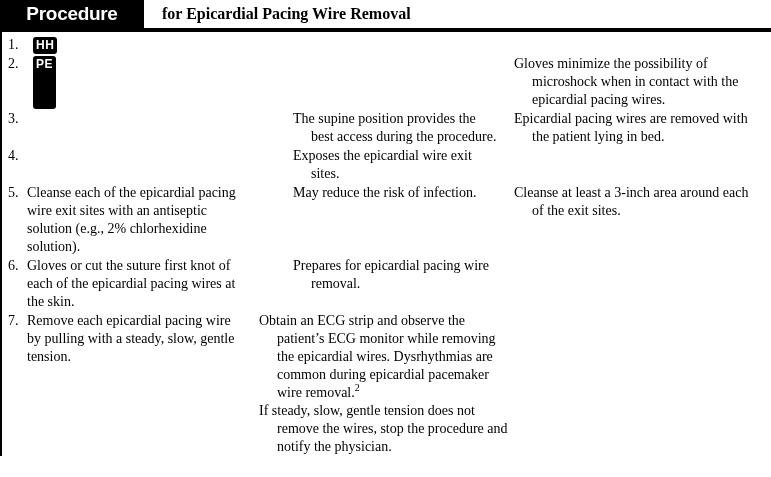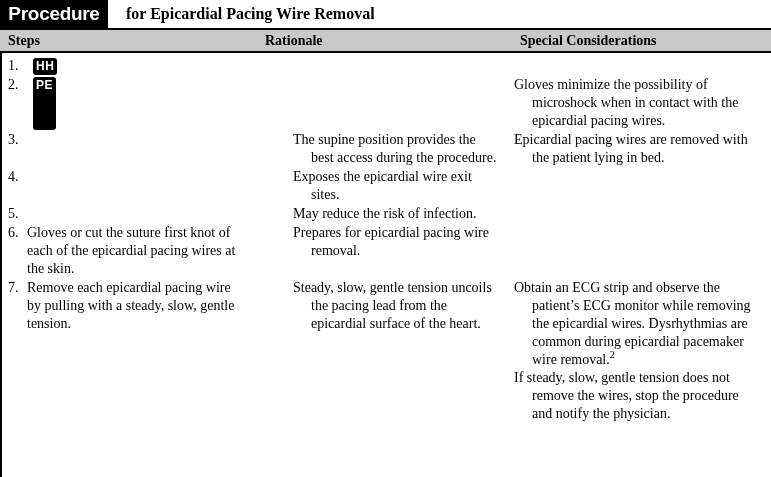--- a/index.html
+++ b/index.html
@@ -17,21 +17,21 @@
   }
 
   
   .title-band {
     height: 28px;
     display: flex;
     align-items: stretch;
     background: #ffffff;
   }
   .proc-badge {
-    width: 108px;
+    width: 144px;
     flex: none;
     background: var(--badge-black, #000);
     color: #fff;
     font-family: "Liberation Sans", "DejaVu Sans", sans-serif;
     font-weight: bold;
     font-size: 19px;
     letter-spacing: -0.3px;
     display: flex;
     align-items: center;
     justify-content: center;
@@ -105,25 +105,20 @@
 <body>
 
 <div class="page">
 
   <div class="title-band">
     <div class="proc-badge">Procedure</div>
     <div class="title-text">for Epicardial Pacing Wire Removal</div>
   </div>
   <div class="rule"></div>
 
-  <div class="colhead">
-    <span>Steps</span>
-    <span>Rationale</span>
-    <span>Special Considerations</span>
-  </div>
   <div class="rule"></div>
 
   <div class="tbody">
 
     <div class="row">
       <div class="step-cell">
         <span class="num">1.</span>
         <span class="icon-badge">HH</span>
       </div>
       <div class="rationale-cell"></div>
@@ -159,45 +154,46 @@
       </div>
       <div class="rationale-cell">
         <p class="hang">Exposes the epicardial wire exit sites.</p>
       </div>
       <div class="special-cell"></div>
     </div>
 
     <div class="row">
       <div class="step-cell">
         <span class="num">5.</span>
+        <p class="step-text">Cleanse each of the epicardial pacing wire exit sites with an antiseptic solution (e.g., 2% chlorhexidine solution).</p>
       </div>
       <div class="rationale-cell">
         <p class="hang">May reduce the risk of infection.</p>
+      </div>
+      <div class="special-cell">
+        <p class="hang">Cleanse at least a 3-inch area around each of the exit sites.</p>
       </div>
     </div>
 
     <div class="row">
       <div class="step-cell">
         <span class="num">6.</span>
         <p class="step-text">Gloves or cut the suture first knot of each of the epicardial pacing wires at the skin.</p>
       </div>
       <div class="rationale-cell">
         <p class="hang">Prepares for epicardial pacing wire removal.</p>
       </div>
       <div class="special-cell"></div>
     </div>
 
     <div class="row">
       <div class="step-cell">
         <span class="num">7.</span>
         <p class="step-text">Remove each epicardial pacing wire by pulling with a steady, slow, gentle tension.</p>
       </div>
-      <div class="rationale-cell">
-        <p class="hang">Steady, slow, gentle tension uncoils the pacing lead from the epicardial surface of the heart.</p>
-      </div>
       <div class="special-cell">
         <p class="hang"><span>Obtain an ECG strip and observe the patient’s ECG monitor while removing the epicardial wires. Dysrhythmias are common during epicardial pacemaker wire removal.</span><sup class="fn">2</sup></p>
         <p class="hang">If steady, slow, gentle tension does not remove the wires, stop the procedure and notify the physician.</p>
       </div>
     </div>
 
   </div>
 </div>
 
 </body></html>

